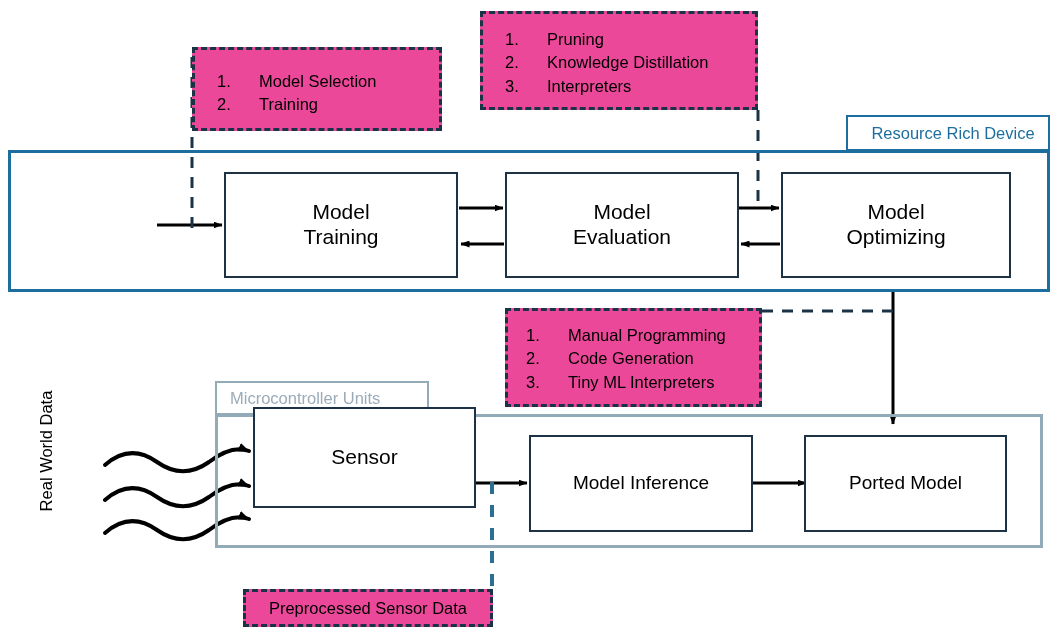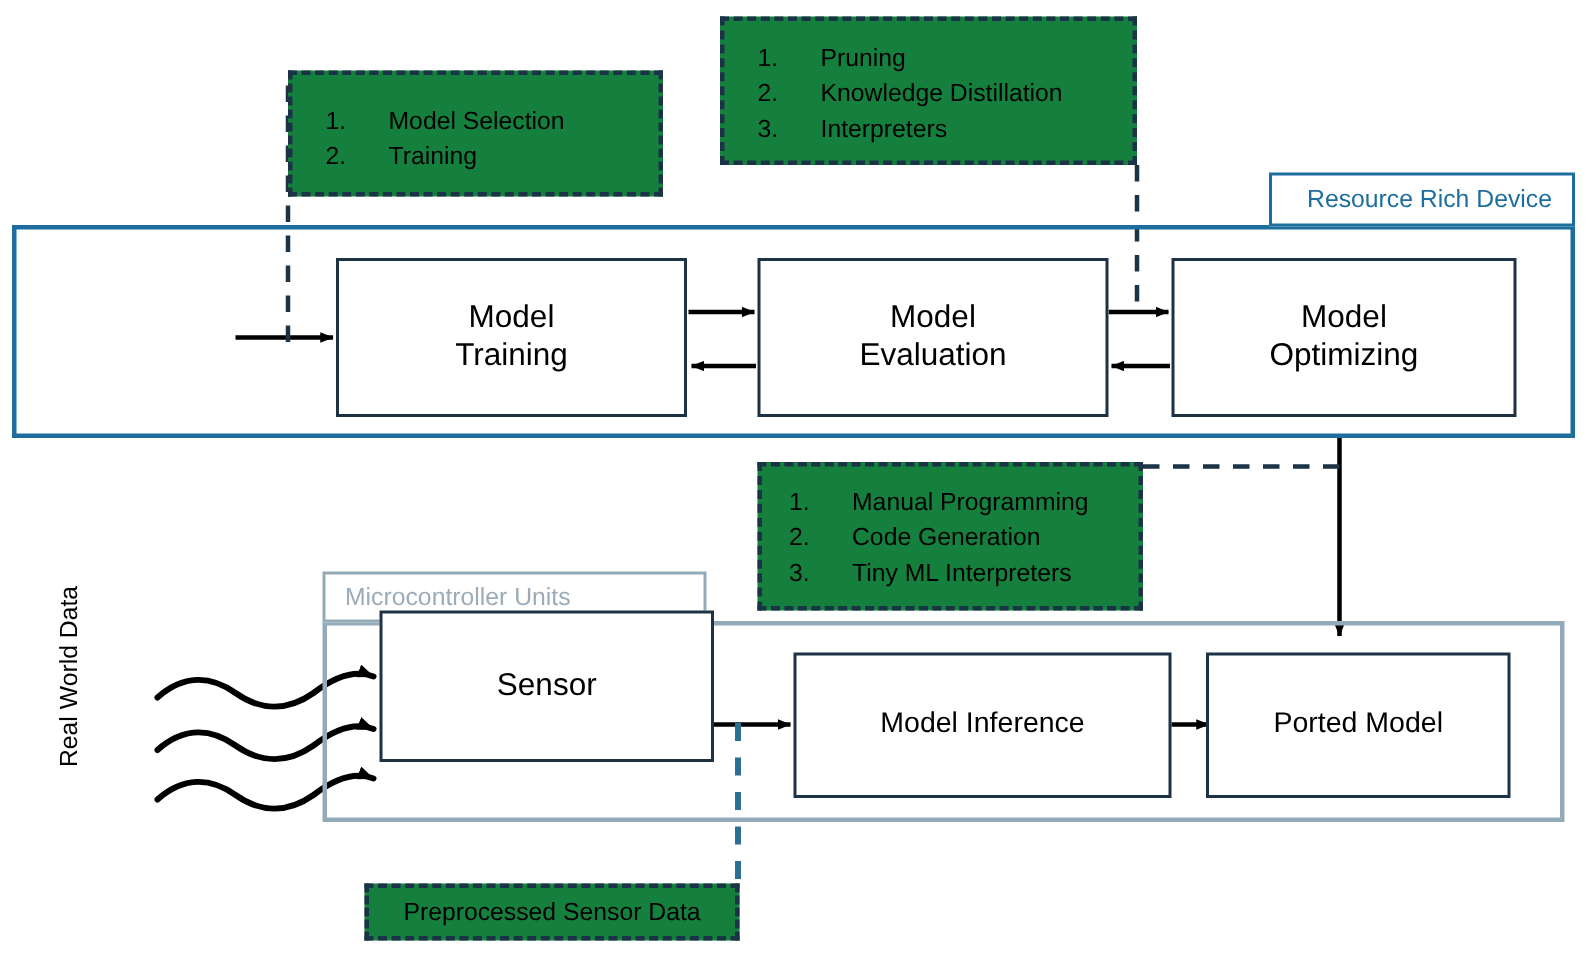--- a/index.html
+++ b/index.html
@@ -37,21 +37,21 @@
     z-index: 4;
   }
   .node-label {
     display: block;
     white-space: pre-line;
   }
   .callout {
     position: absolute;
     box-sizing: border-box;
     border: 3px dashed #1b3347;
-    background: #15803d;
+    background: #ec4899;
     z-index: 6;
   }
   .callout ol {
     margin: 0;
     padding: 0;
     list-style: none;
     counter-reset: itm;
   }
   .callout li {
     counter-increment: itm;
@@ -134,21 +134,21 @@
 <body>
 
 <div id="canvas">
 
   <div class="zone" id="zone-rich" style="left:8px; top:150px; width:1042px; height:142px;"></div>
   <div class="zone-tab" id="zone-rich-tab" style="left:846px; top:115px; width:204px; height:36px;justify-content:center;">
     <span>Resource Rich Device</span>
   </div>
 
   <div class="zone" id="zone-mcu" style="left:215px; top:414px; width:828px; height:134px;"></div>
-  <div class="zone-tab" id="zone-mcu-tab" style="left:215px; top:381px; width:256px; height:34px;">
+  <div class="zone-tab" id="zone-mcu-tab" style="left:215px; top:381px; width:214px; height:34px;">
     <span>Microcontroller Units</span>
   </div>
 
   <svg class="layer" viewBox="0 0 1058 637">
     <defs>
       <marker id="arrowhead" markerWidth="9" markerHeight="7" refX="8.5" refY="3.5" orient="auto" markerUnits="userSpaceOnUse">
         <polygon points="0,0 9,3.5 0,7" fill="#000000"></polygon>
       </marker>
       <marker id="arrowhead-thin" markerWidth="11" markerHeight="9" refX="10.5" refY="4.5" orient="auto" markerUnits="userSpaceOnUse">
         <polygon points="0,0 11,4.5 0,9" fill="#000000"></polygon>
@@ -197,21 +197,21 @@
 
   <div class="node" style="left:781px; top:172px; width:230px; height:106px; font-size:21px;">
     <span class="node-label">Model
 Optimizing</span>
   </div>
 
   <div class="node" style="left:253px; top:407px; width:223px; height:101px; font-size:21px;">
     <span class="node-label">Sensor</span>
   </div>
 
-  <div class="node" style="left:529px; top:435px; width:252px; height:97px; font-size:19px;">
+  <div class="node" style="left:529px; top:435px; width:224px; height:97px; font-size:19px;">
     <span class="node-label">Model Inference</span>
   </div>
 
   <div class="node" style="left:804px; top:435px; width:203px; height:97px; font-size:19px;">
     <span class="node-label">Ported Model</span>
   </div>
 
   <div class="callout" style="left:192px; top:47px; width:250px; height:84px; padding:20px 0 0 22px;">
     <ol>
       <li>Model Selection</li>

